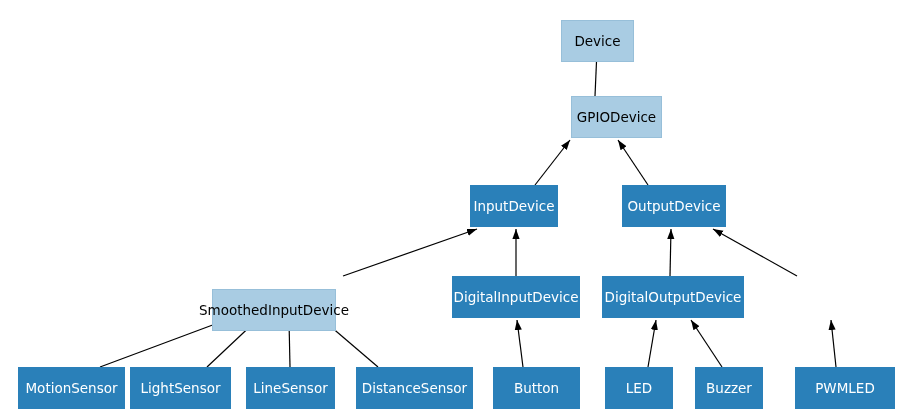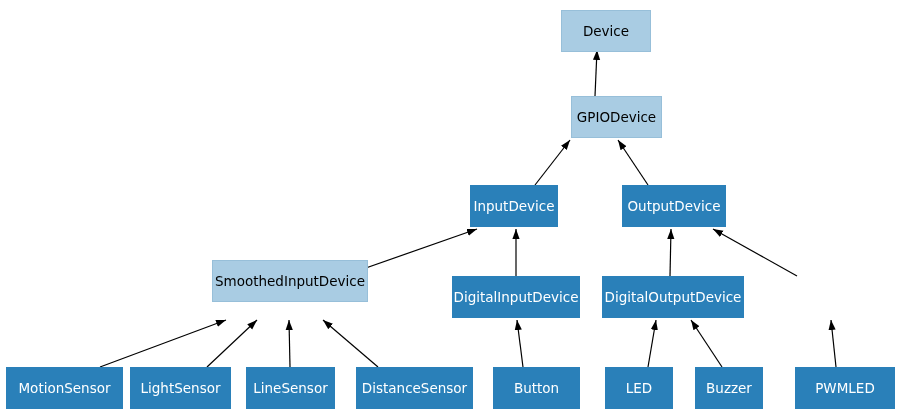--- a/index.html
+++ b/index.html
@@ -33,29 +33,29 @@
     background:var(--base-fill);
     color:var(--base-text);
     border:1px solid #97bfd9;
   }
   .node.concrete{
     background:var(--concrete-fill);
     color:var(--concrete-text);
     border:1px solid #2a80b9;
   }
   
-  .n-device{left:561px;top:10px;width:90px}
+  .n-device{left:561px;top:20px;width:73px}
   .n-gpiodevice{left:571px;top:96px;width:91px}
   .n-inputdevice{left:470px;top:185px;width:88px}
   .n-outputdevice{left:622px;top:185px;width:104px}
-  .n-smoothedinputdevice{left:212px;top:260px;width:156px}
+  .n-smoothedinputdevice{left:212px;top:289px;width:124px}
   .n-digitalinputdevice{left:452px;top:276px;width:128px}
   .n-digitaloutputdevice{left:602px;top:276px;width:142px}
   .n-pwmoutputdevice{left:764px;top:276px;width:134px}
-  .n-motionsensor{left:6px;top:367px;width:117px}
+  .n-motionsensor{left:18px;top:367px;width:107px}
   .n-lightsensor{left:130px;top:367px;width:101px}
   .n-linesensor{left:246px;top:367px;width:89px}
   .n-distancesensor{left:356px;top:367px;width:117px}
   .n-button{left:493px;top:367px;width:87px}
   .n-led{left:605px;top:367px;width:68px}
   .n-buzzer{left:695px;top:367px;width:68px}
   .n-pwmled{left:795px;top:367px;width:100px}
 </style>
 </head>
 <body>

